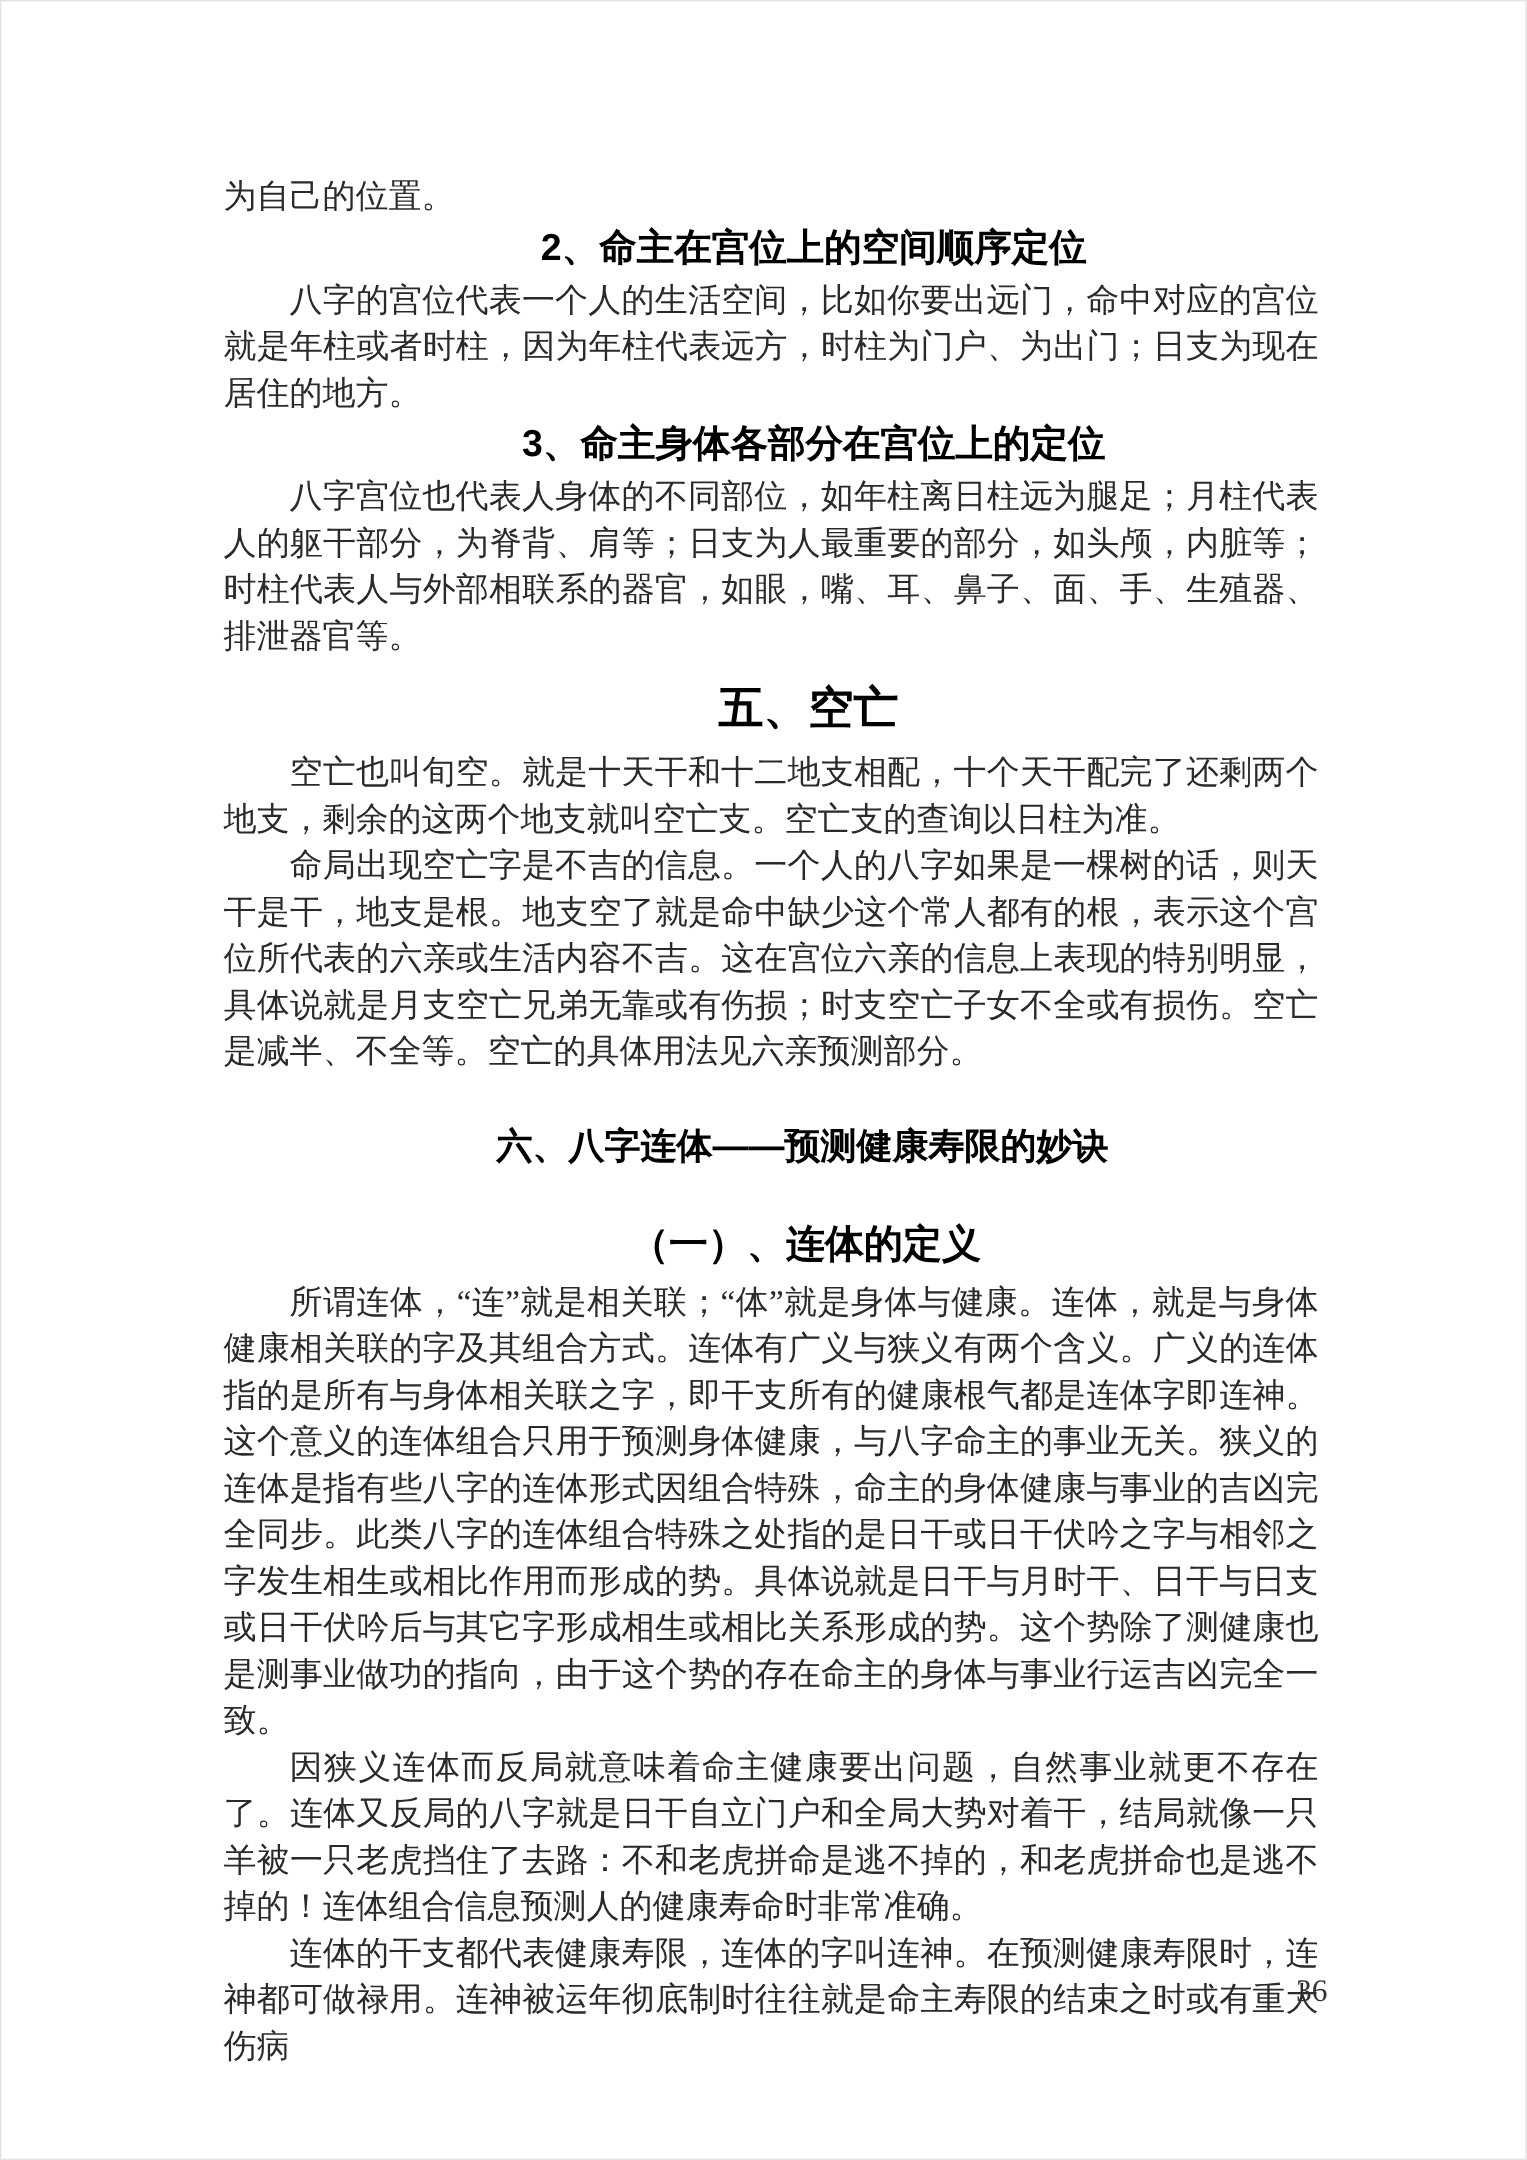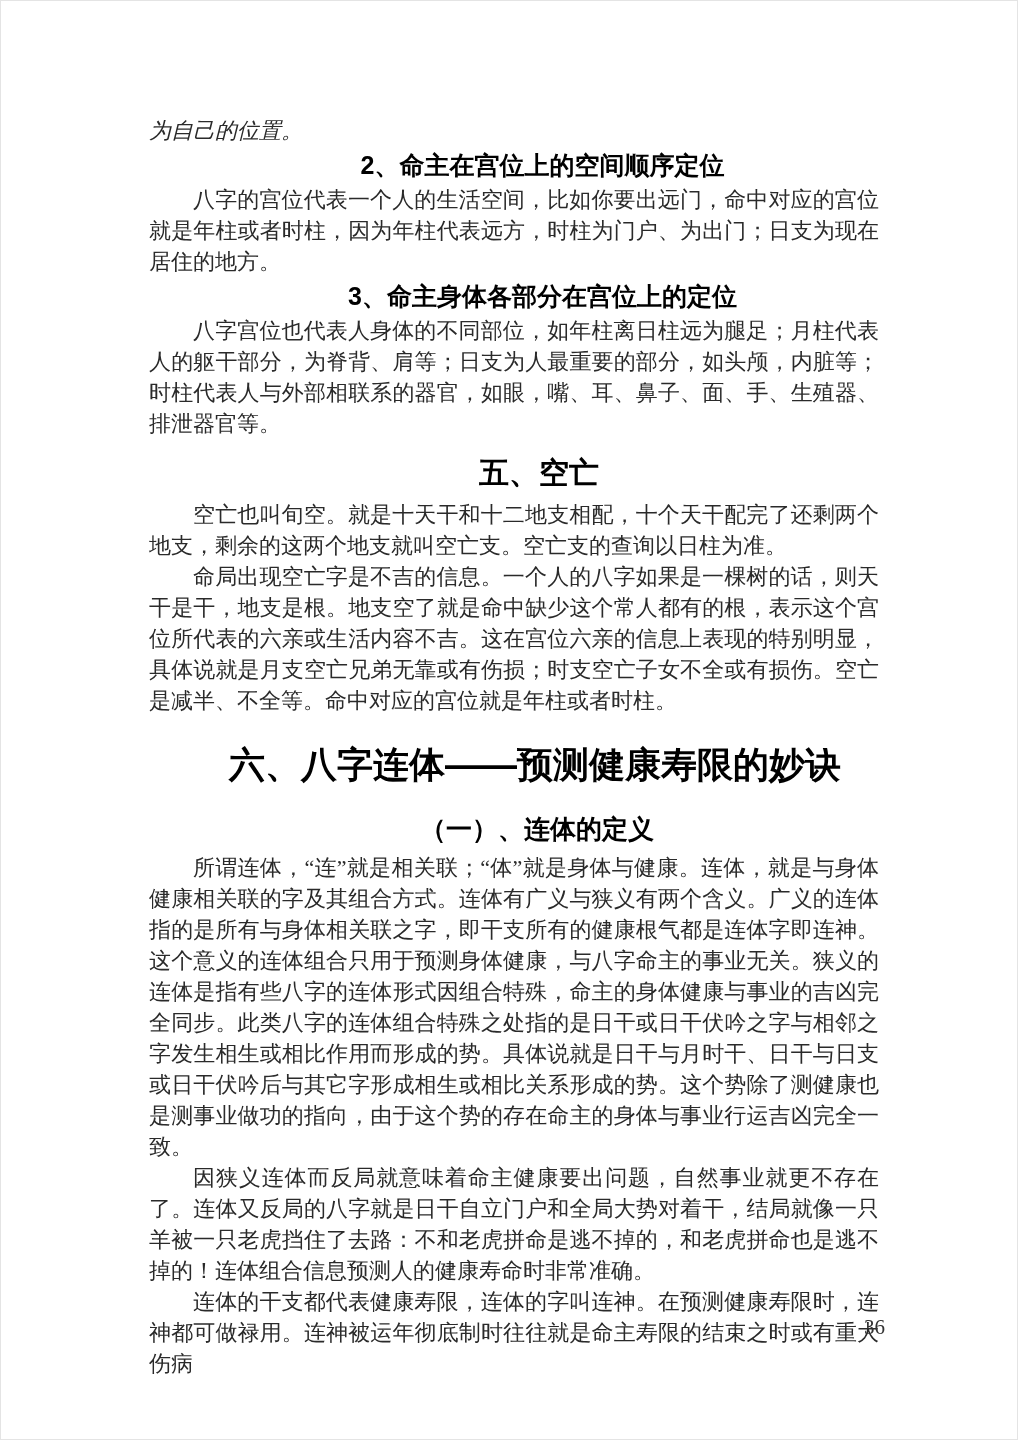--- a/index.html
+++ b/index.html
@@ -31,42 +31,41 @@
     margin: 0;
     font-size: 22px;
     line-height: 31px;
     color: #2a2a2a;
     text-align: justify;
     text-indent: 2em;
     font-family: "Liberation Serif", "DejaVu Serif", serif;
   }
   p.body.cont {
     text-indent: 0;
-    font-style: italic;
   }
   .h1, .h2, .h3 {
     font-family: "Liberation Sans", "DejaVu Sans", sans-serif;
     font-weight: 700;
     color: #000000;
     text-align: center;
   }
   .h3 {
     font-size: 25px;
     line-height: 34px;
     margin: 2px 0 2px;
     padding-left: 57px;
   }
   .h1 {
     font-size: 30px;
     line-height: 40px;
     margin: 14px 0 6px;
     padding-left: 50px;
   }
   .h1.big {
-    font-size: 36px;
+    font-size: 24px;
     line-height: 38px;
     margin: 30px 0 28px;
     padding-left: 42px;
   }
   .h2 {
     font-size: 26px;
     line-height: 34px;
     margin: 12px 0 6px;
     padding-left: 46px;
   }
@@ -84,21 +83,21 @@
 
 <div class="page">
   <main class="content" id="content">
       <p class="body cont">为自己的位置。</p>
       <div class="h3">2、命主在宫位上的空间顺序定位</div>
       <p class="body">八字的宫位代表一个人的生活空间，比如你要出远门，命中对应的宫位就是年柱或者时柱，因为年柱代表远方，时柱为门户、为出门；日支为现在居住的地方。</p>
       <div class="h3">3、命主身体各部分在宫位上的定位</div>
       <p class="body">八字宫位也代表人身体的不同部位，如年柱离日柱远为腿足；月柱代表人的躯干部分，为脊背、肩等；日支为人最重要的部分，如头颅，内脏等；时柱代表人与外部相联系的器官，如眼，嘴、耳、鼻子、面、手、生殖器、排泄器官等。</p>
       <div class="h1">五、空亡</div>
       <p class="body">空亡也叫旬空。就是十天干和十二地支相配，十个天干配完了还剩两个地支，剩余的这两个地支就叫空亡支。空亡支的查询以日柱为准。</p>
-      <p class="body">命局出现空亡字是不吉的信息。一个人的八字如果是一棵树的话，则天干是干，地支是根。地支空了就是命中缺少这个常人都有的根，表示这个宫位所代表的六亲或生活内容不吉。这在宫位六亲的信息上表现的特别明显，具体说就是月支空亡兄弟无靠或有伤损；时支空亡子女不全或有损伤。空亡是减半、不全等。命中对应的宫位就是年柱或者时柱。</p>
+      <p class="body">命局出现空亡字是不吉的信息。一个人的八字如果是一棵树的话，则天干是干，地支是根。地支空了就是命中缺少这个常人都有的根，表示这个宫位所代表的六亲或生活内容不吉。这在宫位六亲的信息上表现的特别明显，具体说就是月支空亡兄弟无靠或有伤损；时支空亡子女不全或有损伤。空亡是减半、不全等。空亡的具体用法见六亲预测部分。</p>
       <div class="h1 big">六、八字连体——预测健康寿限的妙诀</div>
       <div class="h2">（一）、连体的定义</div>
       <p class="body">所谓连体，“连”就是相关联；“体”就是身体与健康。连体，就是与身体健康相关联的字及其组合方式。连体有广义与狭义有两个含义。广义的连体指的是所有与身体相关联之字，即干支所有的健康根气都是连体字即连神。这个意义的连体组合只用于预测身体健康，与八字命主的事业无关。狭义的连体是指有些八字的连体形式因组合特殊，命主的身体健康与事业的吉凶完全同步。此类八字的连体组合特殊之处指的是日干或日干伏吟之字与相邻之字发生相生或相比作用而形成的势。具体说就是日干与月时干、日干与日支或日干伏吟后与其它字形成相生或相比关系形成的势。这个势除了测健康也是测事业做功的指向，由于这个势的存在命主的身体与事业行运吉凶完全一致。</p>
       <p class="body">因狭义连体而反局就意味着命主健康要出问题，自然事业就更不存在了。连体又反局的八字就是日干自立门户和全局大势对着干，结局就像一只羊被一只老虎挡住了去路：不和老虎拼命是逃不掉的，和老虎拼命也是逃不掉的！连体组合信息预测人的健康寿命时非常准确。</p>
       <p class="body">连体的干支都代表健康寿限，连体的字叫连神。在预测健康寿限时，连神都可做禄用。连神被运年彻底制时往往就是命主寿限的结束之时或有重大伤病</p>
     </main>
   <div class="page-number">36</div>
 </div>
 
 </body></html>

